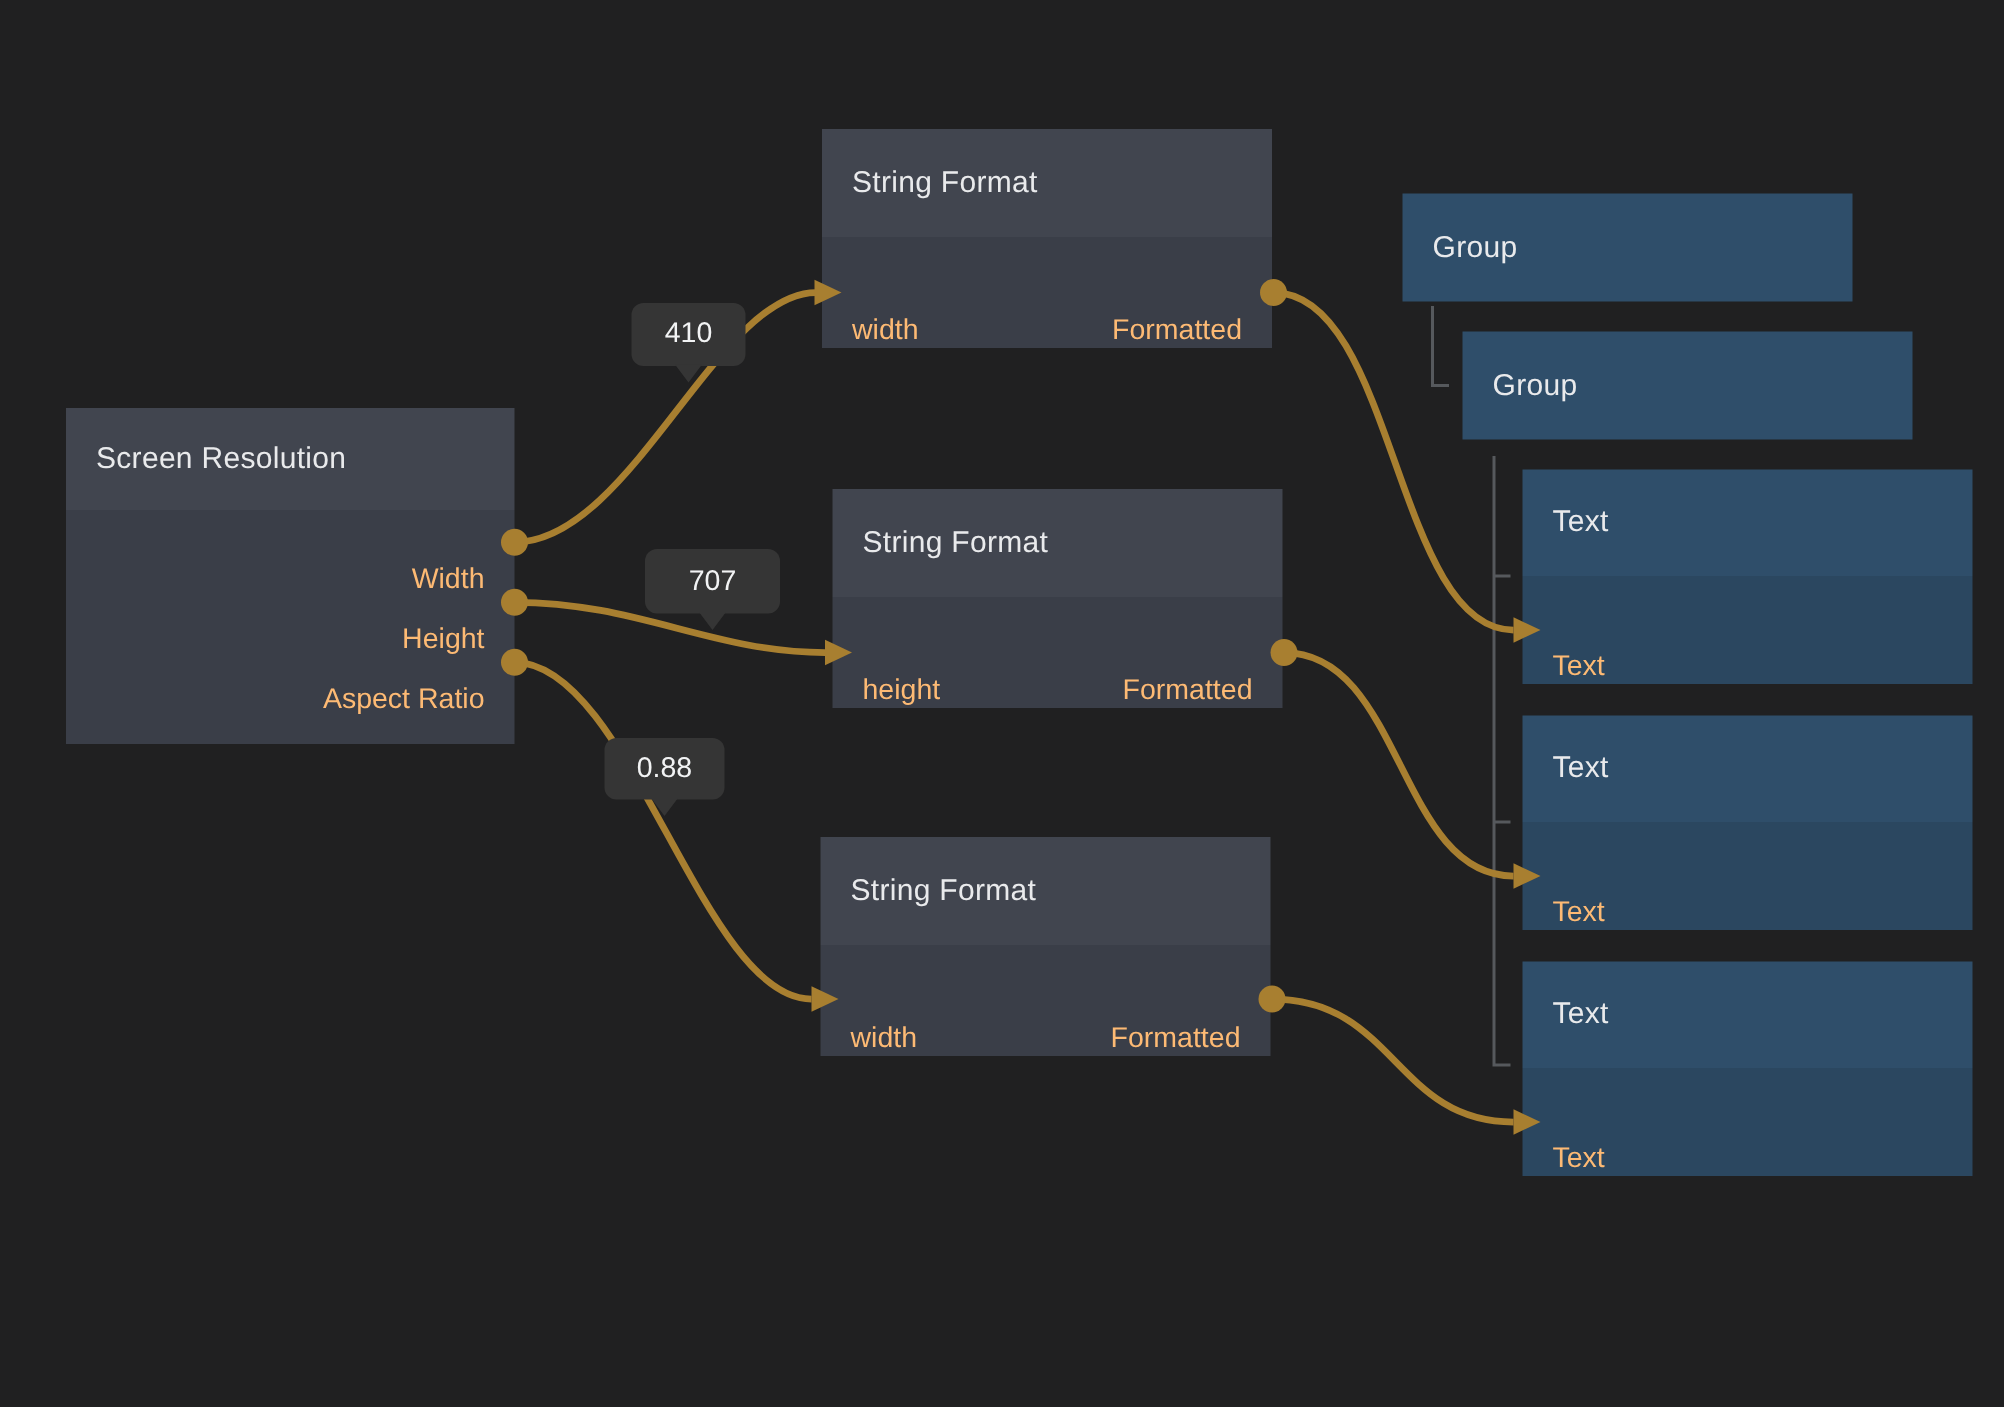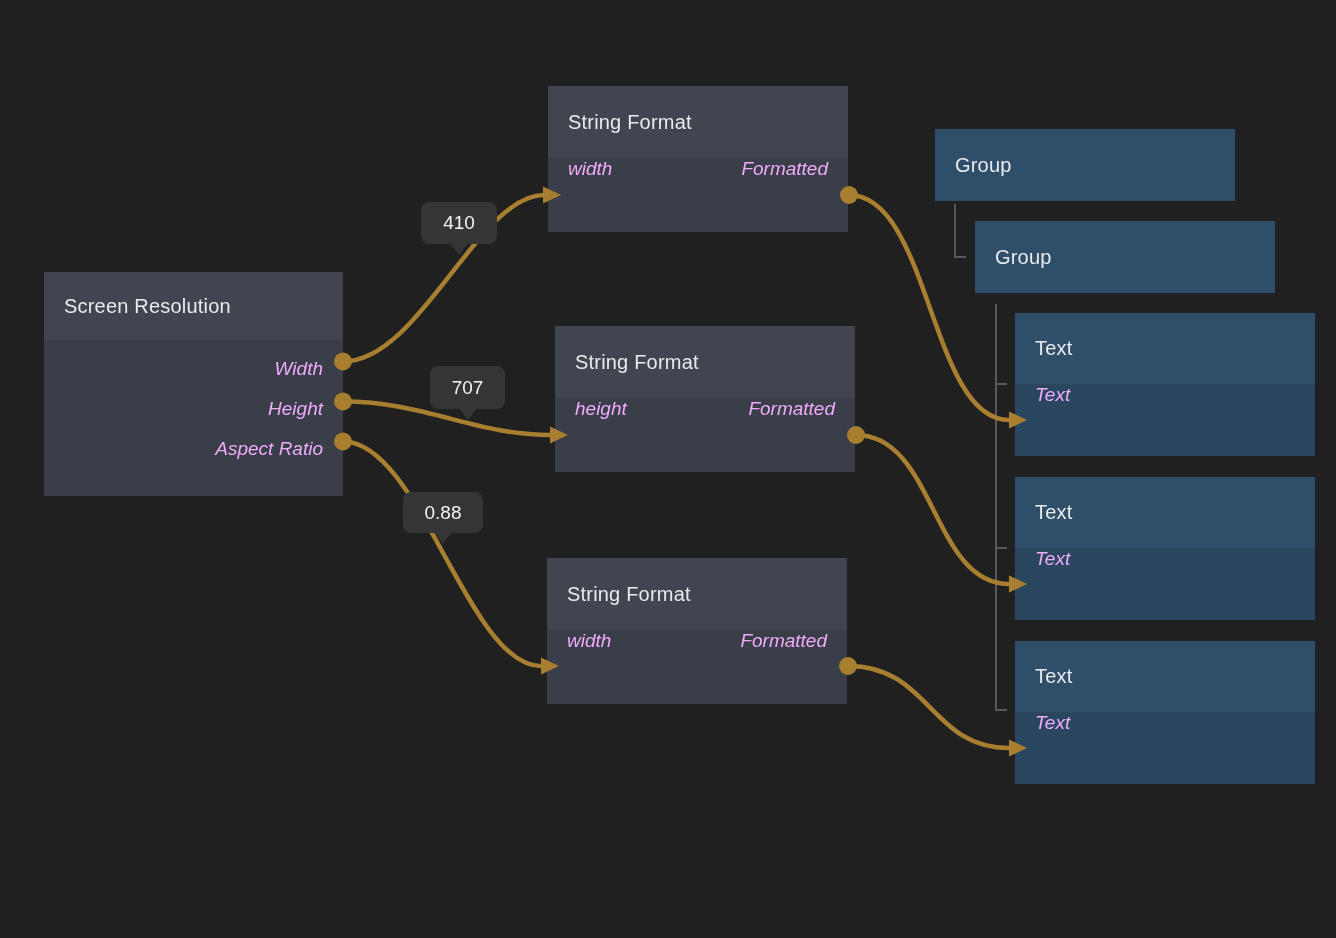--- a/index.html
+++ b/index.html
@@ -41,25 +41,24 @@
     font-size: 20px;
     letter-spacing: 0.2px;
     text-align: center;
   }
   .node.gray .node-header { background: var(--gray-header, #41454f); }
   .node.gray .node-body   { background: var(--gray-body, #3a3e48); }
   .node.blue .node-header { background: var(--blue-header, #2f4e6a); }
   .node.blue .node-body   { background: var(--blue-body, #2b4760); }
   .row {
     display: flex;
-    align-items: flex-start;
+    align-items: flex-end;
     padding: 0 20px;
     font-size: 19px;
-    color: #f0abfc;
-    font-style: italic;
+    color: #fdba74;
   }
   .row.between { justify-content: space-between; }
   .row.right   { justify-content: flex-end; }
   .badge {
     position: absolute;
     z-index: 3;
     background: var(--badge-bg, #353535);
     color: #f2f3f4;
     border-radius: 8px;
     font-size: 19px;
@@ -207,21 +206,21 @@
       <div class="row" style="height:72px;">
         <span>Text</span>
       </div>
     </div>
   </div>
 
   <div class="badge" style="left:421px; top:202px; width:76px; height:42px;">
     <span>410</span>
     <div class="badge-pointer"></div>
   </div>
-  <div class="badge" style="left:430px; top:366px; width:75px; height:43px;">
+  <div class="badge" style="left:430px; top:366px; width:90px; height:43px;">
     <span>707</span>
     <div class="badge-pointer"></div>
   </div>
   <div class="badge" style="left:403px; top:492px; width:80px; height:41px;">
     <span>0.88</span>
     <div class="badge-pointer"></div>
   </div>
 
 </div>
 

